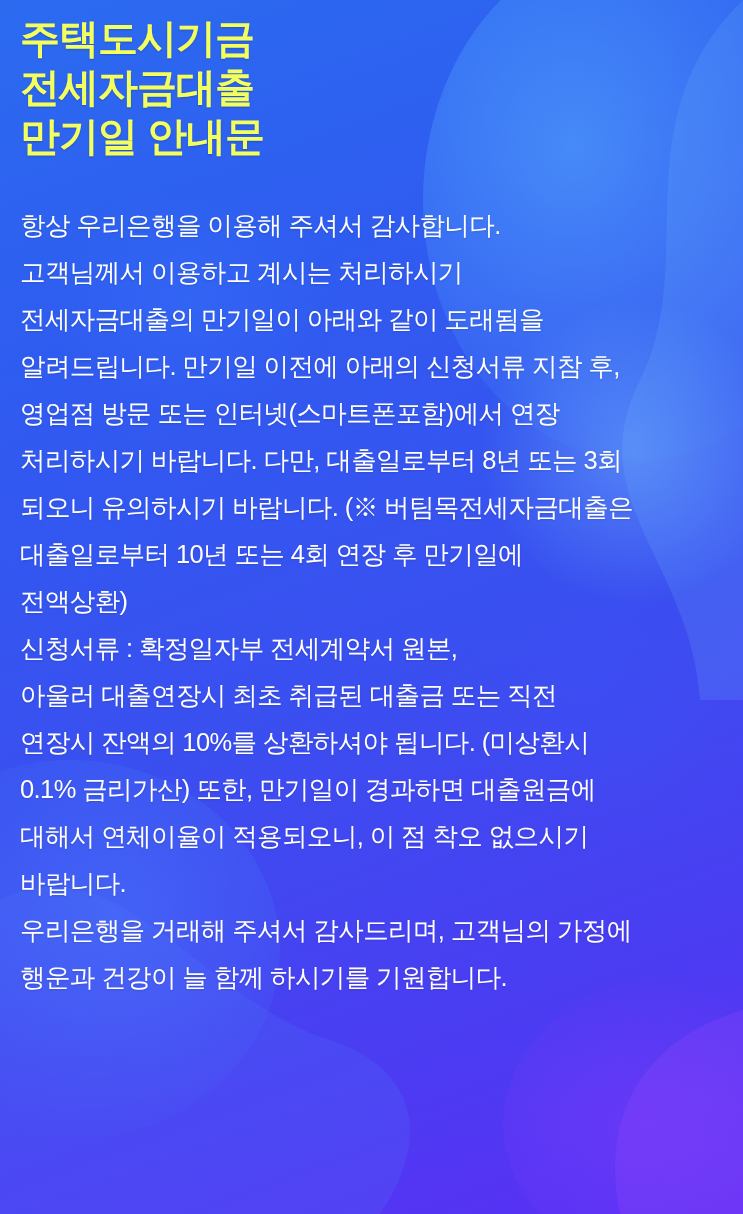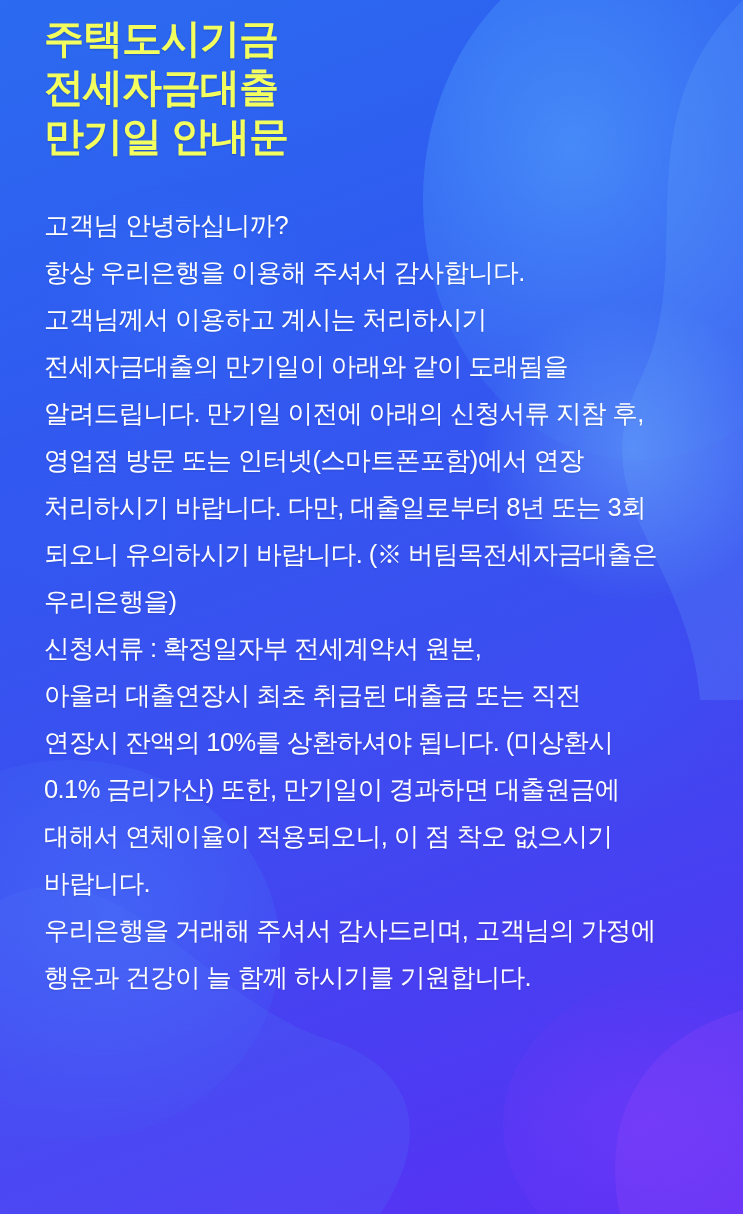--- a/index.html
+++ b/index.html
@@ -63,21 +63,21 @@
     background: radial-gradient(ellipse at 60% 50%, rgba(50,90,245,0.40), rgba(50,90,245,0.0) 72%);
   }
   .wave {
     position: absolute;
     pointer-events: none;
   }
 
   .content {
     position: relative;
     z-index: 5;
-    padding: 14px 34px 0 44px;
+    padding: 14px 34px 0 20px;
   }
   .title {
     color: #f3ff5e;
     font-size: 40px;
     line-height: 1.22;
     font-weight: bold;
     letter-spacing: -1px;
     text-shadow: 0 1px 2px rgba(0,0,0,0.18);
     margin: 0 0 0 0;
   }
@@ -121,29 +121,29 @@
 
   <div class="content">
 
     <h1 class="title">
       <span class="tl">주택도시기금</span>
       <span class="tl">전세자금대출</span>
       <span class="tl">만기일 안내문</span>
     </h1>
 
     <div class="body-text">
-      <span class="line">고객님 안녕하십니까?</span>
       <span class="line">항상 우리은행을 이용해 주셔서 감사합니다.</span>
       <span class="line">고객님께서 이용하고 계시는 처리하시기</span>
       <span class="line">전세자금대출의 만기일이 아래와 같이 도래됨을</span>
       <span class="line">알려드립니다. 만기일 이전에 아래의 신청서류 지참 후,</span>
       <span class="line">영업점 방문 또는 인터넷(스마트폰포함)에서 연장</span>
       <span class="line">처리하시기 바랍니다. 다만, 대출일로부터 8년 또는 3회</span>
       <span class="line">되오니 유의하시기 바랍니다. (※ 버팀목전세자금대출은</span>
-      <span class="line">우리은행을)</span>
+      <span class="line">대출일로부터 10년 또는 4회 연장 후 만기일에</span>
+      <span class="line">전액상환)</span>
       <span class="line underline">신청서류 : 확정일자부 전세계약서 원본,</span>
       <span class="line">아울러 대출연장시 최초 취급된 대출금 또는 직전</span>
       <span class="line">연장시 잔액의 10%를 상환하셔야 됩니다. (미상환시</span>
       <span class="line">0.1% 금리가산) 또한, 만기일이 경과하면 대출원금에</span>
       <span class="line">대해서 연체이율이 적용되오니, 이 점 착오 없으시기</span>
       <span class="line">바랍니다.</span>
       <span class="line">우리은행을 거래해 주셔서 감사드리며, 고객님의 가정에</span>
       <span class="line">행운과 건강이 늘 함께 하시기를 기원합니다.</span>
     </div>
 

